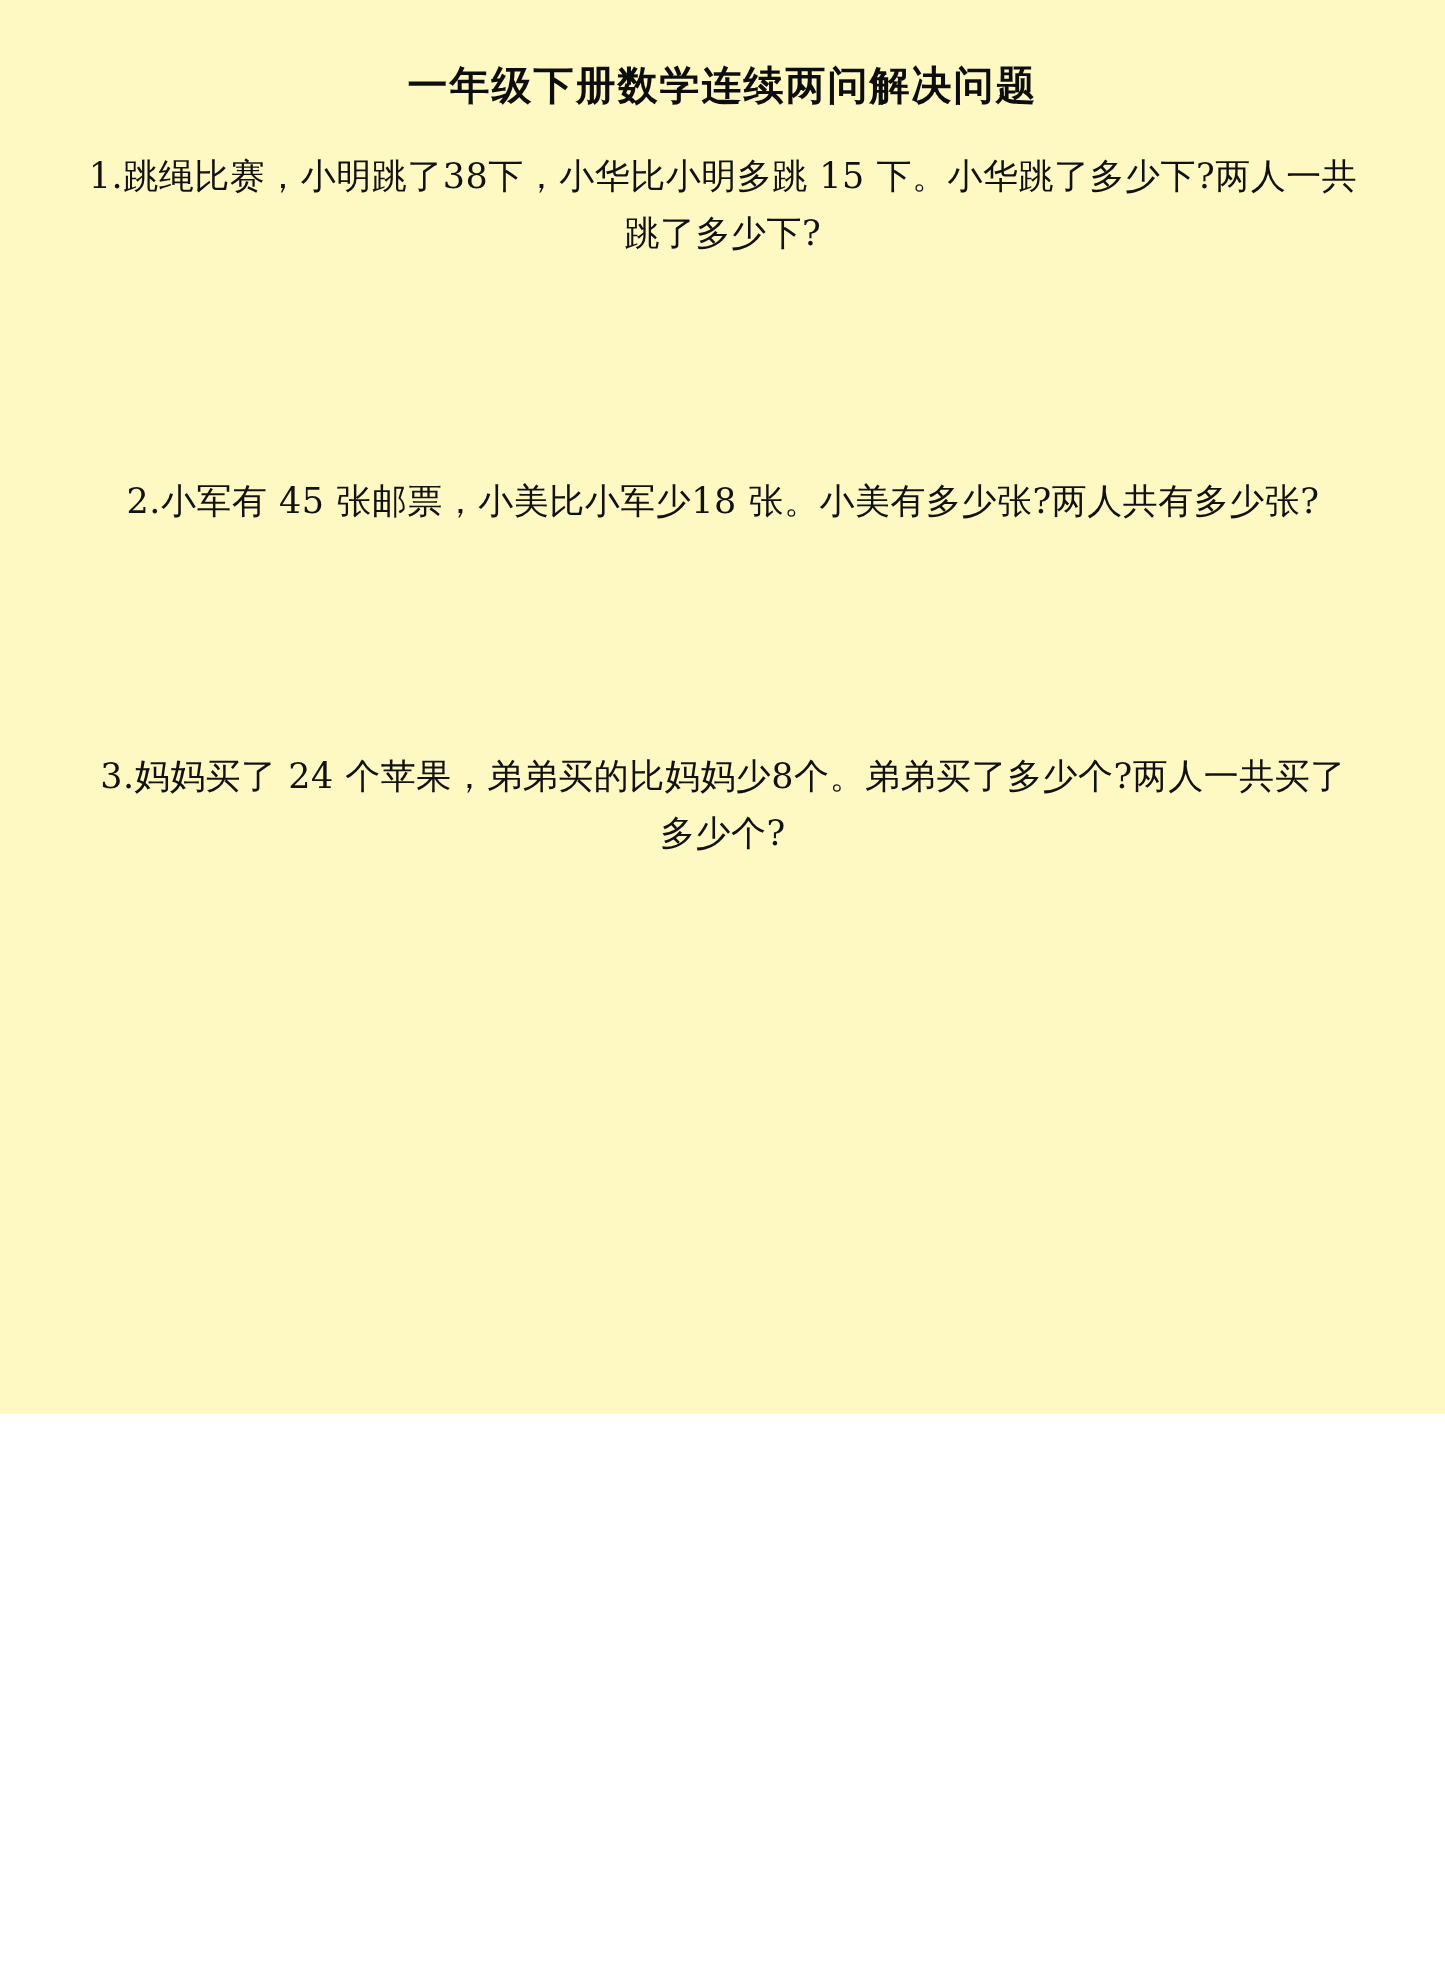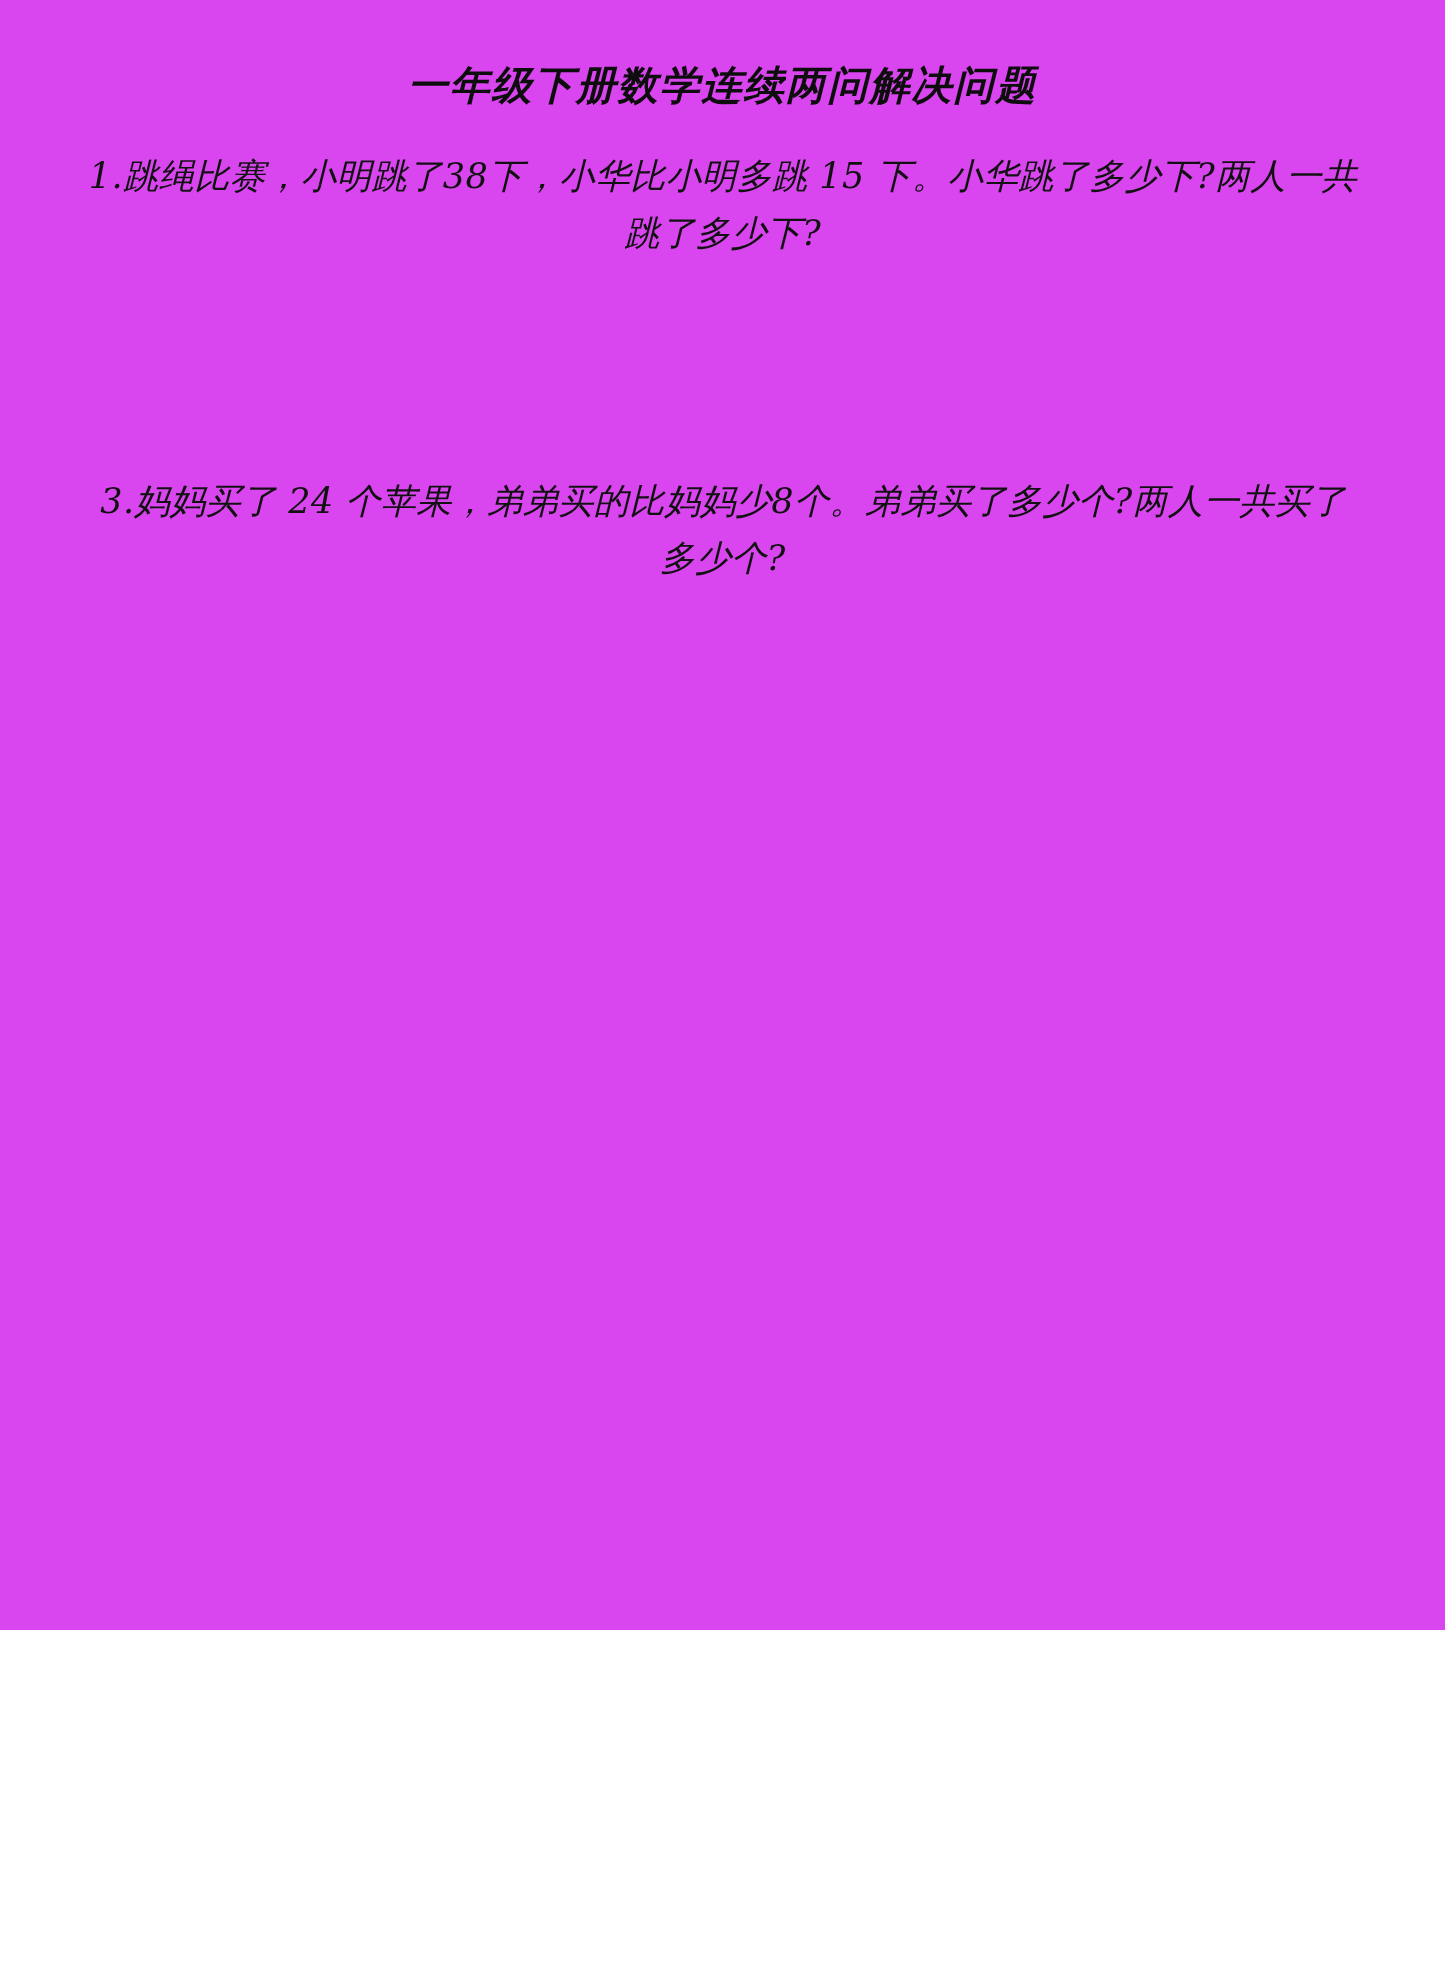--- a/index.html
+++ b/index.html
@@ -6,25 +6,24 @@
     margin: 0;
     padding: 0;
     background: #ffffff;
   }
   body {
     font-family: "DejaVu Sans", sans-serif;
   }
   .page {
     position: relative;
     width: 1445px;
-    height: 1630px;
-    background: #d946ef;
+    height: 1414px;
+    background: #fef9c3;
     box-sizing: border-box;
     overflow: hidden;
-    font-style: italic;
   }
   .doc-title {
     position: absolute;
     top: 58px;
     left: 0;
     width: 1445px;
     text-align: center;
     font-family: "DejaVu Serif", serif;
     font-weight: bold;
     font-size: 40px;
@@ -62,20 +61,23 @@
 <div class="page">
 
   <div class="doc-title">一年级下册数学连续两问解决问题</div>
 
   <div class="problems">
 
     <div class="problem gap-1">
       <span class="ptext">1.跳绳比赛，小明跳了38下，小华比小明多跳 15 下。小华跳了多少下?两人一共跳了多少下?</span>
     </div>
 
+    <div class="problem gap-2">
+      <span class="ptext">2.小军有 45 张邮票，小美比小军少18 张。小美有多少张?两人共有多少张?</span>
+    </div>
 
     <div class="problem gap-3">
       <span class="ptext">3.妈妈买了 24 个苹果，弟弟买的比妈妈少8个。弟弟买了多少个?两人一共买了多少个?</span>
     </div>
 
 
   </div>
 
 </div>
 

